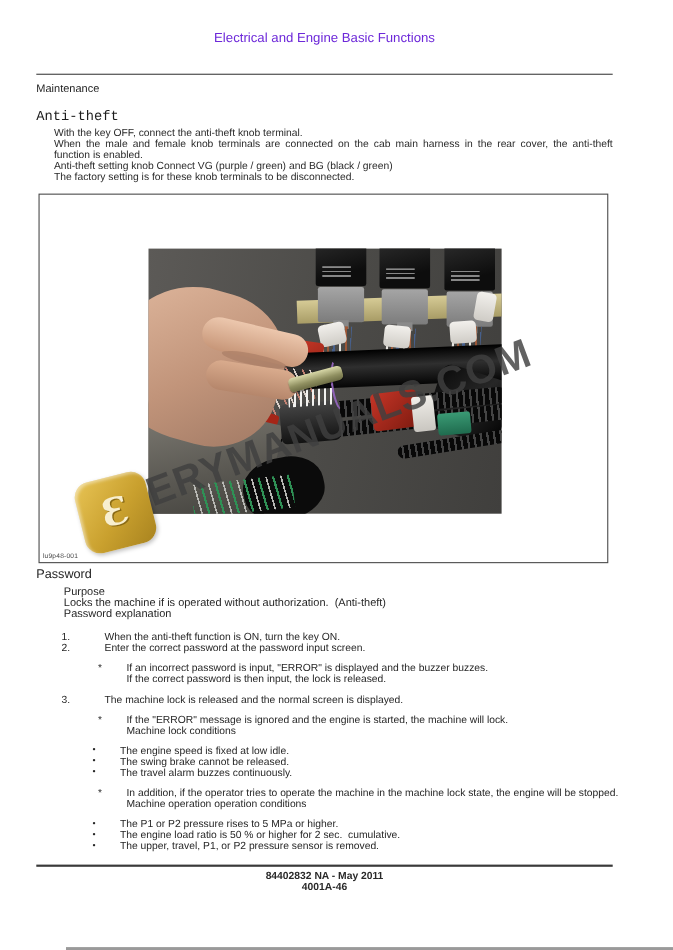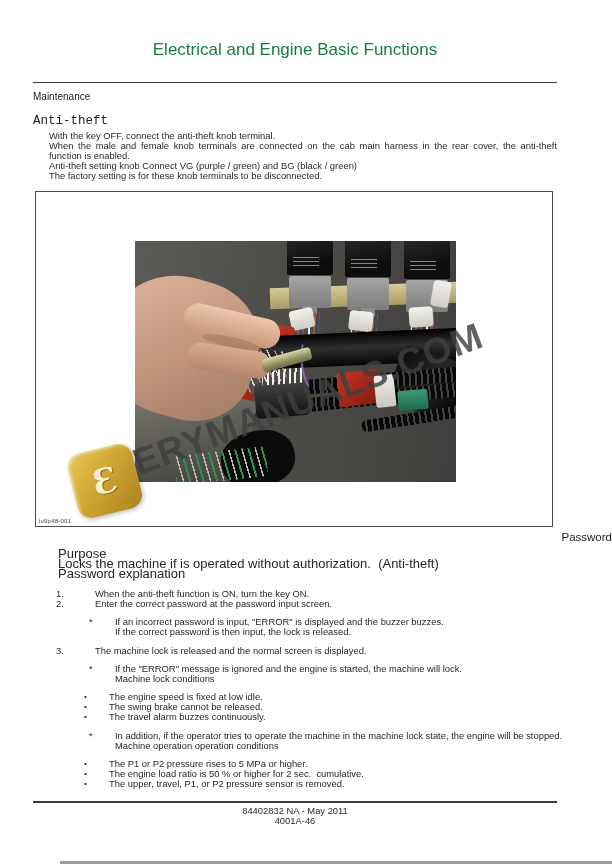--- a/index.html
+++ b/index.html
@@ -1,20 +1,20 @@
 <!DOCTYPE html>
 <html><head>
 <meta charset="utf-8">
 <style>
   html,body{margin:0;padding:0;background:#e8e8e8;}
   .page{position:relative;width:612px;height:864px;background:#ffffff;overflow:hidden;
         font-family:"Liberation Sans",sans-serif;color:#262626;}
   .line{white-space:pre;margin-left:16px;}
   
-  .title{margin:0 55px 0 33px;padding-top:40px;text-align:center;font-size:17px;line-height:19px;color:#15803d;}
+  .title{margin:0 55px 0 33px;padding-top:25px;text-align:center;font-size:12px;line-height:19px;color:#6d28d9;}
   .rule-top{margin:23px 0 0 33px;width:524px;border-top:1.5px solid #3f3f3f;}
   .h-section{margin:5px 0 0 33px;font-size:10px;line-height:17px;color:#1d1d1d;}
   .h-sub{margin:9px 0 0 33px;font-size:12.5px;line-height:14px;color:#1d1d1d;font-family:Liberation Mono, monospace;}
   .h-enable{margin:7px 0 0 33px;font-size:11.5px;line-height:13px;color:#1d1d1d;}
   
   .intro{margin:3px 0 0 33px;width:524px;font-size:9.4px;line-height:10px;color:#2a2a2a;}
   .justify{white-space:normal;text-align:justify;text-align-last:justify;}
   
   .figure{position:relative;margin:10px 0 0 35px;width:516px;height:334px;border:1.5px solid #4a4a4a;background:#fff;}
   .figcode{position:absolute;left:3px;bottom:2px;font-size:6px;color:#444;letter-spacing:.2px;}
@@ -71,34 +71,34 @@
         background:linear-gradient(#d8d8a8,#8f8f60 60%,#6d6d45);box-shadow:0 1px 1px rgba(0,0,0,.5);}
   
   .wm-text{position:absolute;left:58px;top:268px;z-index:6;transform:rotate(-20.5deg);transform-origin:left bottom;
            font-size:37px;font-weight:bold;letter-spacing:1px;white-space:nowrap;color:rgba(64,64,64,.82);}
   .wm-logo{position:absolute;left:36px;top:256px;z-index:7;width:66px;height:66px;border-radius:14px;transform:rotate(-14deg);
            background:linear-gradient(135deg,#e8c455,#c9a02e 55%,#a8831f);
            box-shadow:inset 2px 2px 3px rgba(255,255,255,.45),1px 2px 4px rgba(0,0,0,.25);
            display:flex;align-items:center;justify-content:center;}
   .wm-glyph{font-family:"DejaVu Serif",serif;font-size:34px;font-weight:bold;color:#f8efcf;text-shadow:1px 1px 0 #8a6a14;}
   
-  .h-pass{margin:4px 0 0 33px;font-size:11.5px;line-height:13px;color:#1d1d1d;text-align:right;}
-  .pp{margin:5px 0 0 42px;font-size:13px;line-height:10px;}
+  .h-pass{margin:4px 0 0 33px;font-size:11.5px;line-height:13px;color:#1d1d1d;}
+  .pp{margin:5px 0 0 42px;font-size:10px;line-height:10px;}
   .steps{margin-top:10px;font-size:9.4px;line-height:10px;}
   .step{display:flex;margin-left:40px;}
   .step .num{width:23px;}
   .note{display:flex;margin-left:73px;font-size:9.4px;line-height:10px;}
   .note .marker{width:10px;}
   .mt8{margin-top:8px;}.mt9{margin-top:9px;}
   .bullets{margin-top:8px;font-size:9.4px;line-height:10px;}
   .bullet{display:flex;margin-left:84px;}
   .bullet .bm{width:9px;font-size:8px;line-height:10px;}
   
   .rule-bot{margin:12px 0 0 33px;width:524px;border-top:2px solid #3a3a3a;}
-  .footer-line{margin:3px 55px 0 33px;text-align:center;font-size:9.4px;line-height:10px;color:#2a2a2a;}
+  .footer-line{margin:3px 55px 0 33px;text-align:center;font-size:9.4px;line-height:10px;color:#2a2a2a;font-weight:bold;}
   .footer-line.second{margin-top:0;}
   .scan-edge{position:absolute;left:60px;bottom:0;width:552px;height:3px;background:#9a9a9a;}
 </style>
 </head>
 <body>
 
 <div class="page">
 
   <div class="title">Electrical and Engine Basic Functions</div>
   <div class="rule-top"></div>

